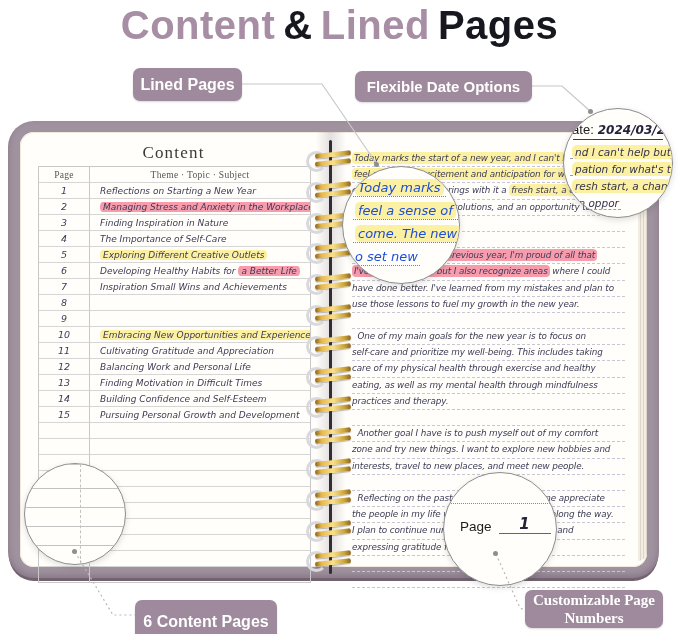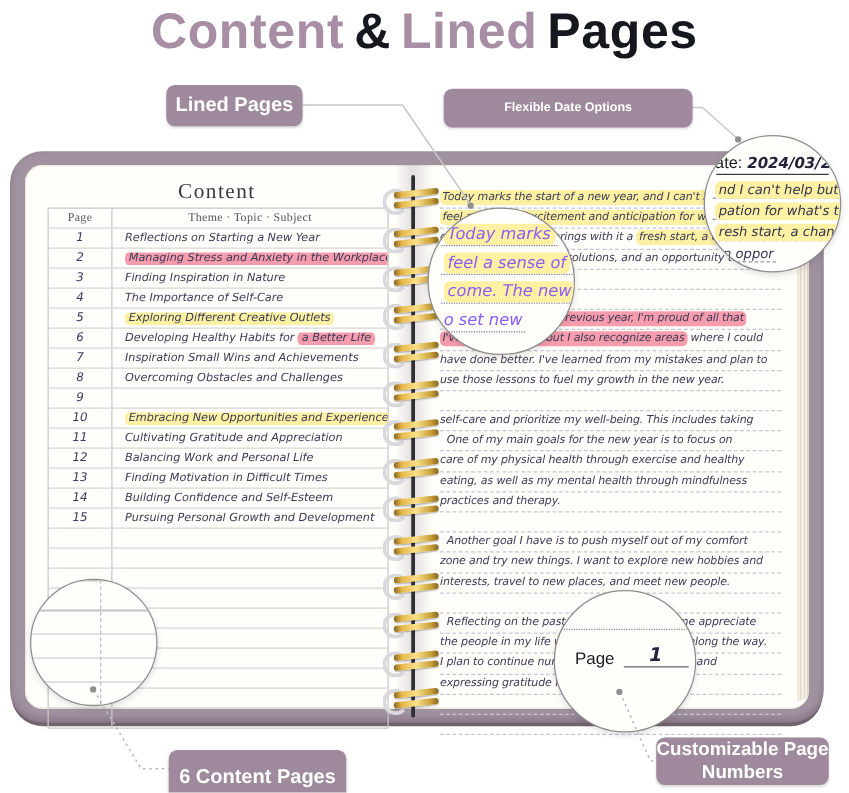--- a/index.html
+++ b/index.html
@@ -11,23 +11,23 @@
     text-align:center;font-size:40px;font-weight:bold;letter-spacing:.5px;line-height:50px;}
   .main-title .mauve{color:#a78ea4;}
   .main-title .dark{color:#17171f;}
   .main-title span{margin:0 4px;}
 
   
   .pill{position:absolute;background:#9e8a9c;color:#fff;font-weight:bold;
     border-radius:7px;display:flex;align-items:center;justify-content:center;
     text-align:center;box-shadow:0 1px 2px rgba(0,0,0,.15);}
   #pill-lined{left:133px;top:68px;width:109px;height:33px;font-size:16px;}
-  #pill-flexible{left:355px;top:71px;width:199px;height:31px;font-size:10px;}
+  #pill-flexible{left:355px;top:71px;width:177px;height:31px;font-size:15px;}
   #pill-content-pages{left:135px;top:600px;width:142px;height:44px;font-size:16px;}
-  #pill-page-numbers{left:525px;top:590px;width:138px;height:38px;font-size:15px;line-height:18px;}
+  #pill-page-numbers{left:525px;top:590px;width:138px;height:38px;font-size:15px;line-height:18px;font-family:Liberation Serif, serif;}
 
   
   .cover{position:absolute;left:8px;top:121px;width:651px;height:457px;
     border-radius:26px;background:#a192a0;
     box-shadow:0 4px 0 -1px #73636f, inset 0 -3px 6px rgba(60,40,60,.25);}
   .pages{position:absolute;left:20px;top:132px;width:627px;height:435px;
     border-radius:14px;background:#fffefa;box-shadow:inset 0 0 0 1px #efe9df;}
   .pages .edge-right{position:absolute;right:0;top:8px;bottom:6px;width:9px;
     border-radius:0 12px 12px 0;
     background:repeating-linear-gradient(90deg,#f2ece2 0 2px,#ddd5c8 2px 3px);}
@@ -69,21 +69,21 @@
   .jline{height:15.2px;border-bottom:1px dashed #c6c6d6;white-space:pre;
     font:italic 8.8px "DejaVu Sans",sans-serif;letter-spacing:-.1px;
     color:#3b3b58;line-height:14px;overflow:hidden;}
   .jline .hl{padding:1px 2px;border-radius:4px;}
 
   
   .magnifier{position:absolute;border-radius:50%;background:#fffefb;
     border:1.5px solid #8d8d8d;box-shadow:0 2px 6px rgba(0,0,0,.13);overflow:hidden;}
   #mag-lined{left:342px;top:166px;width:116px;height:116px;}
   #mag-lined .mline{display:table;margin:0 0 6px 10px;
-    font:italic 13px "DejaVu Sans",sans-serif;color:#8b5cf6;
+    font:italic 13px "DejaVu Sans",sans-serif;color:#1d4ed8;
     border-bottom:1.5px dotted #7d7d95;padding:0 2px 1px;white-space:nowrap;}
   #mag-lined .mline:first-child{margin-top:13px;}
 
   #mag-date{left:563px;top:108px;width:108px;height:108px;}
   .date-row{margin:13px auto 6px;width:90px;display:flex;align-items:baseline;gap:4px;
     border-bottom:1.5px solid #3c3c3c;padding-bottom:2px;justify-content:center;}
   .date-label{font:13px "Liberation Sans",sans-serif;color:#1c1c1c;}
   .date-value{font:italic bold 12px "DejaVu Sans",sans-serif;color:#23233c;}
   #mag-date .dline{display:table;margin:0 0 4px 6px;
     font:italic 10.5px "DejaVu Sans",sans-serif;color:#33334e;
@@ -158,21 +158,20 @@
     <div class="trow">
       <div class="tcell-page">6</div>
       <div class="tcell-theme"><span>Developing Healthy Habits for </span><span class="hl pink">a Better Life</span></div>
     </div>
     <div class="trow">
       <div class="tcell-page">7</div>
       <div class="tcell-theme"><span>Inspiration Small Wins and Achievements</span></div>
     </div>
     <div class="trow">
       <div class="tcell-page">8</div>
-      <div class="tcell-theme"><span>Overcoming Obstacles and Challenges</span></div>
     </div>
     <div class="trow">
       <div class="tcell-page">9</div>
     </div>
     <div class="trow">
       <div class="tcell-page">10</div>
       <div class="tcell-theme"><span class="hl yellow">Embracing New Opportunities and Experiences</span></div>
     </div>
     <div class="trow">
       <div class="tcell-page">11</div>
@@ -241,22 +240,22 @@
     <div class="jline"><span class="hl yellow">feel a sense of excitement and anticipation for what's to</span></div>
     <div class="jline"><span>come. The new year brings with it a </span><span class="hl yellow">fresh start, a chance</span></div>
     <div class="jline"><span>to set new goals and resolutions, and an opportunity to</span></div>
     <div class="jline"><span>reflect on the past year.</span></div>
     <div class="jline"></div>
     <div class="jline"><span> </span><span class="hl pink">Looking back on the previous year, I'm proud of all that</span></div>
     <div class="jline"><span class="hl pink">I've accomplished, but I also recognize areas</span><span> where I could</span></div>
     <div class="jline"><span>have done better. I've learned from my mistakes and plan to</span></div>
     <div class="jline"><span>use those lessons to fuel my growth in the new year.</span></div>
     <div class="jline"></div>
+    <div class="jline"><span>  One of my main goals for the new year is to focus on</span></div>
     <div class="jline"><span>self-care and prioritize my well-being. This includes taking</span></div>
-    <div class="jline"><span>  One of my main goals for the new year is to focus on</span></div>
     <div class="jline"><span>care of my physical health through exercise and healthy</span></div>
     <div class="jline"><span>eating, as well as my mental health through mindfulness</span></div>
     <div class="jline"><span>practices and therapy.</span></div>
     <div class="jline"></div>
     <div class="jline"><span>  Another goal I have is to push myself out of my comfort</span></div>
     <div class="jline"><span>zone and try new things. I want to explore new hobbies and</span></div>
     <div class="jline"><span>interests, travel to new places, and meet new people.</span></div>
     <div class="jline"></div>
     <div class="jline"><span>  Reflecting on the past year has also made me appreciate</span></div>
     <div class="jline"><span>the people in my life who have supported me along the way.</span></div>

